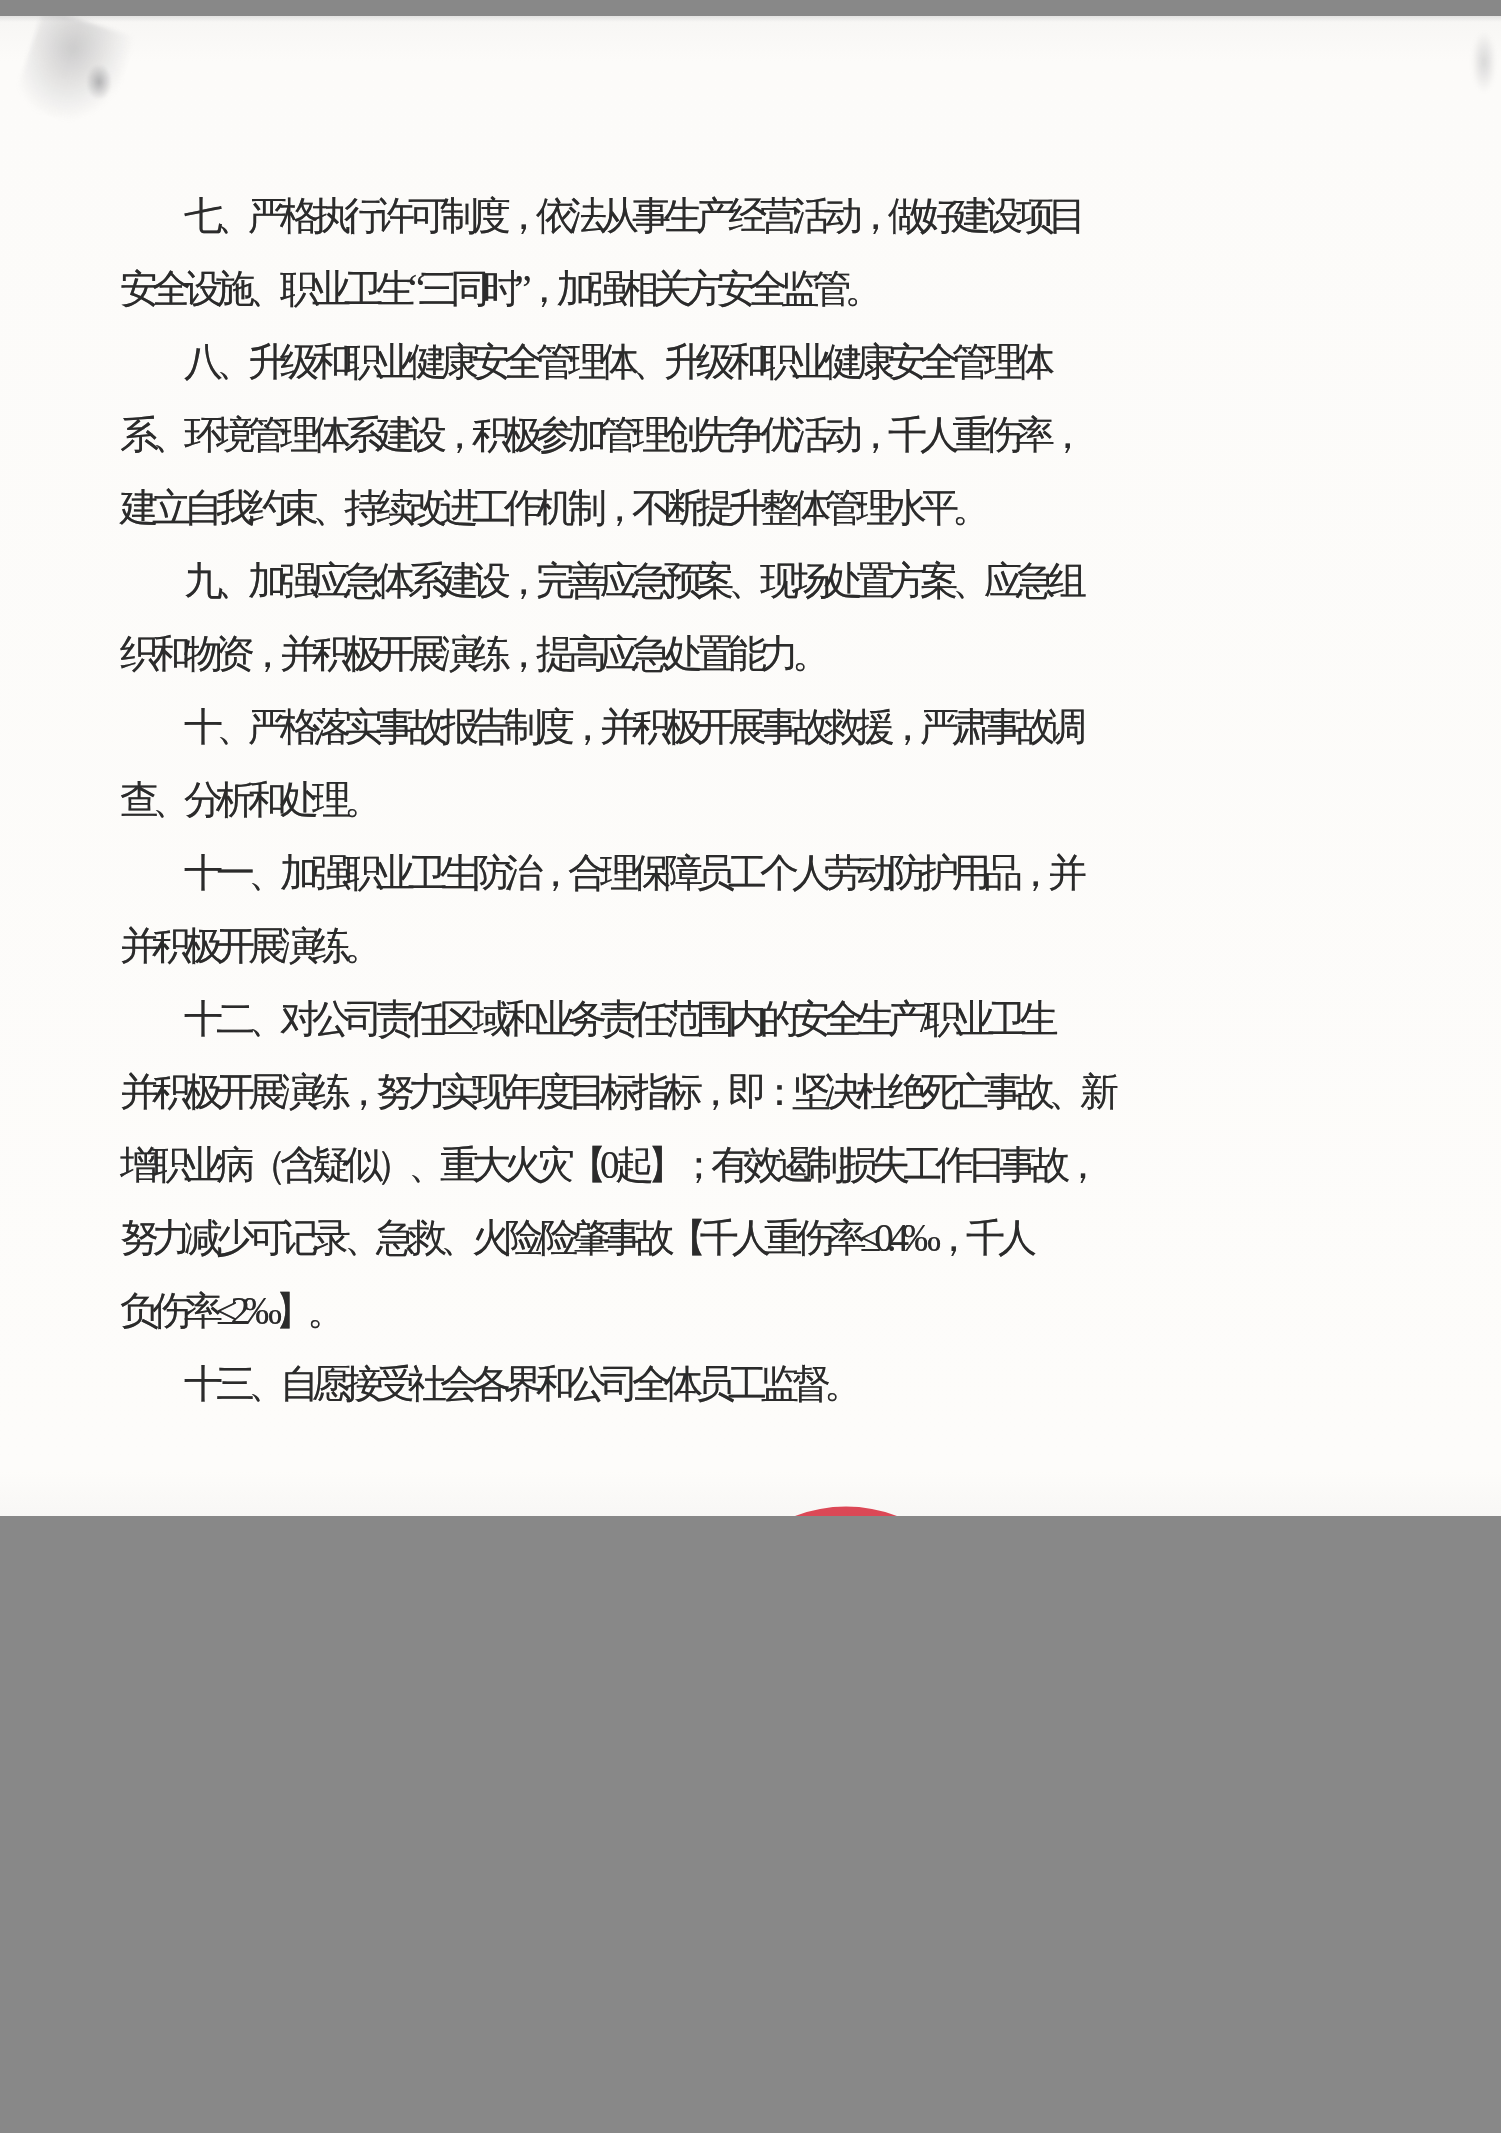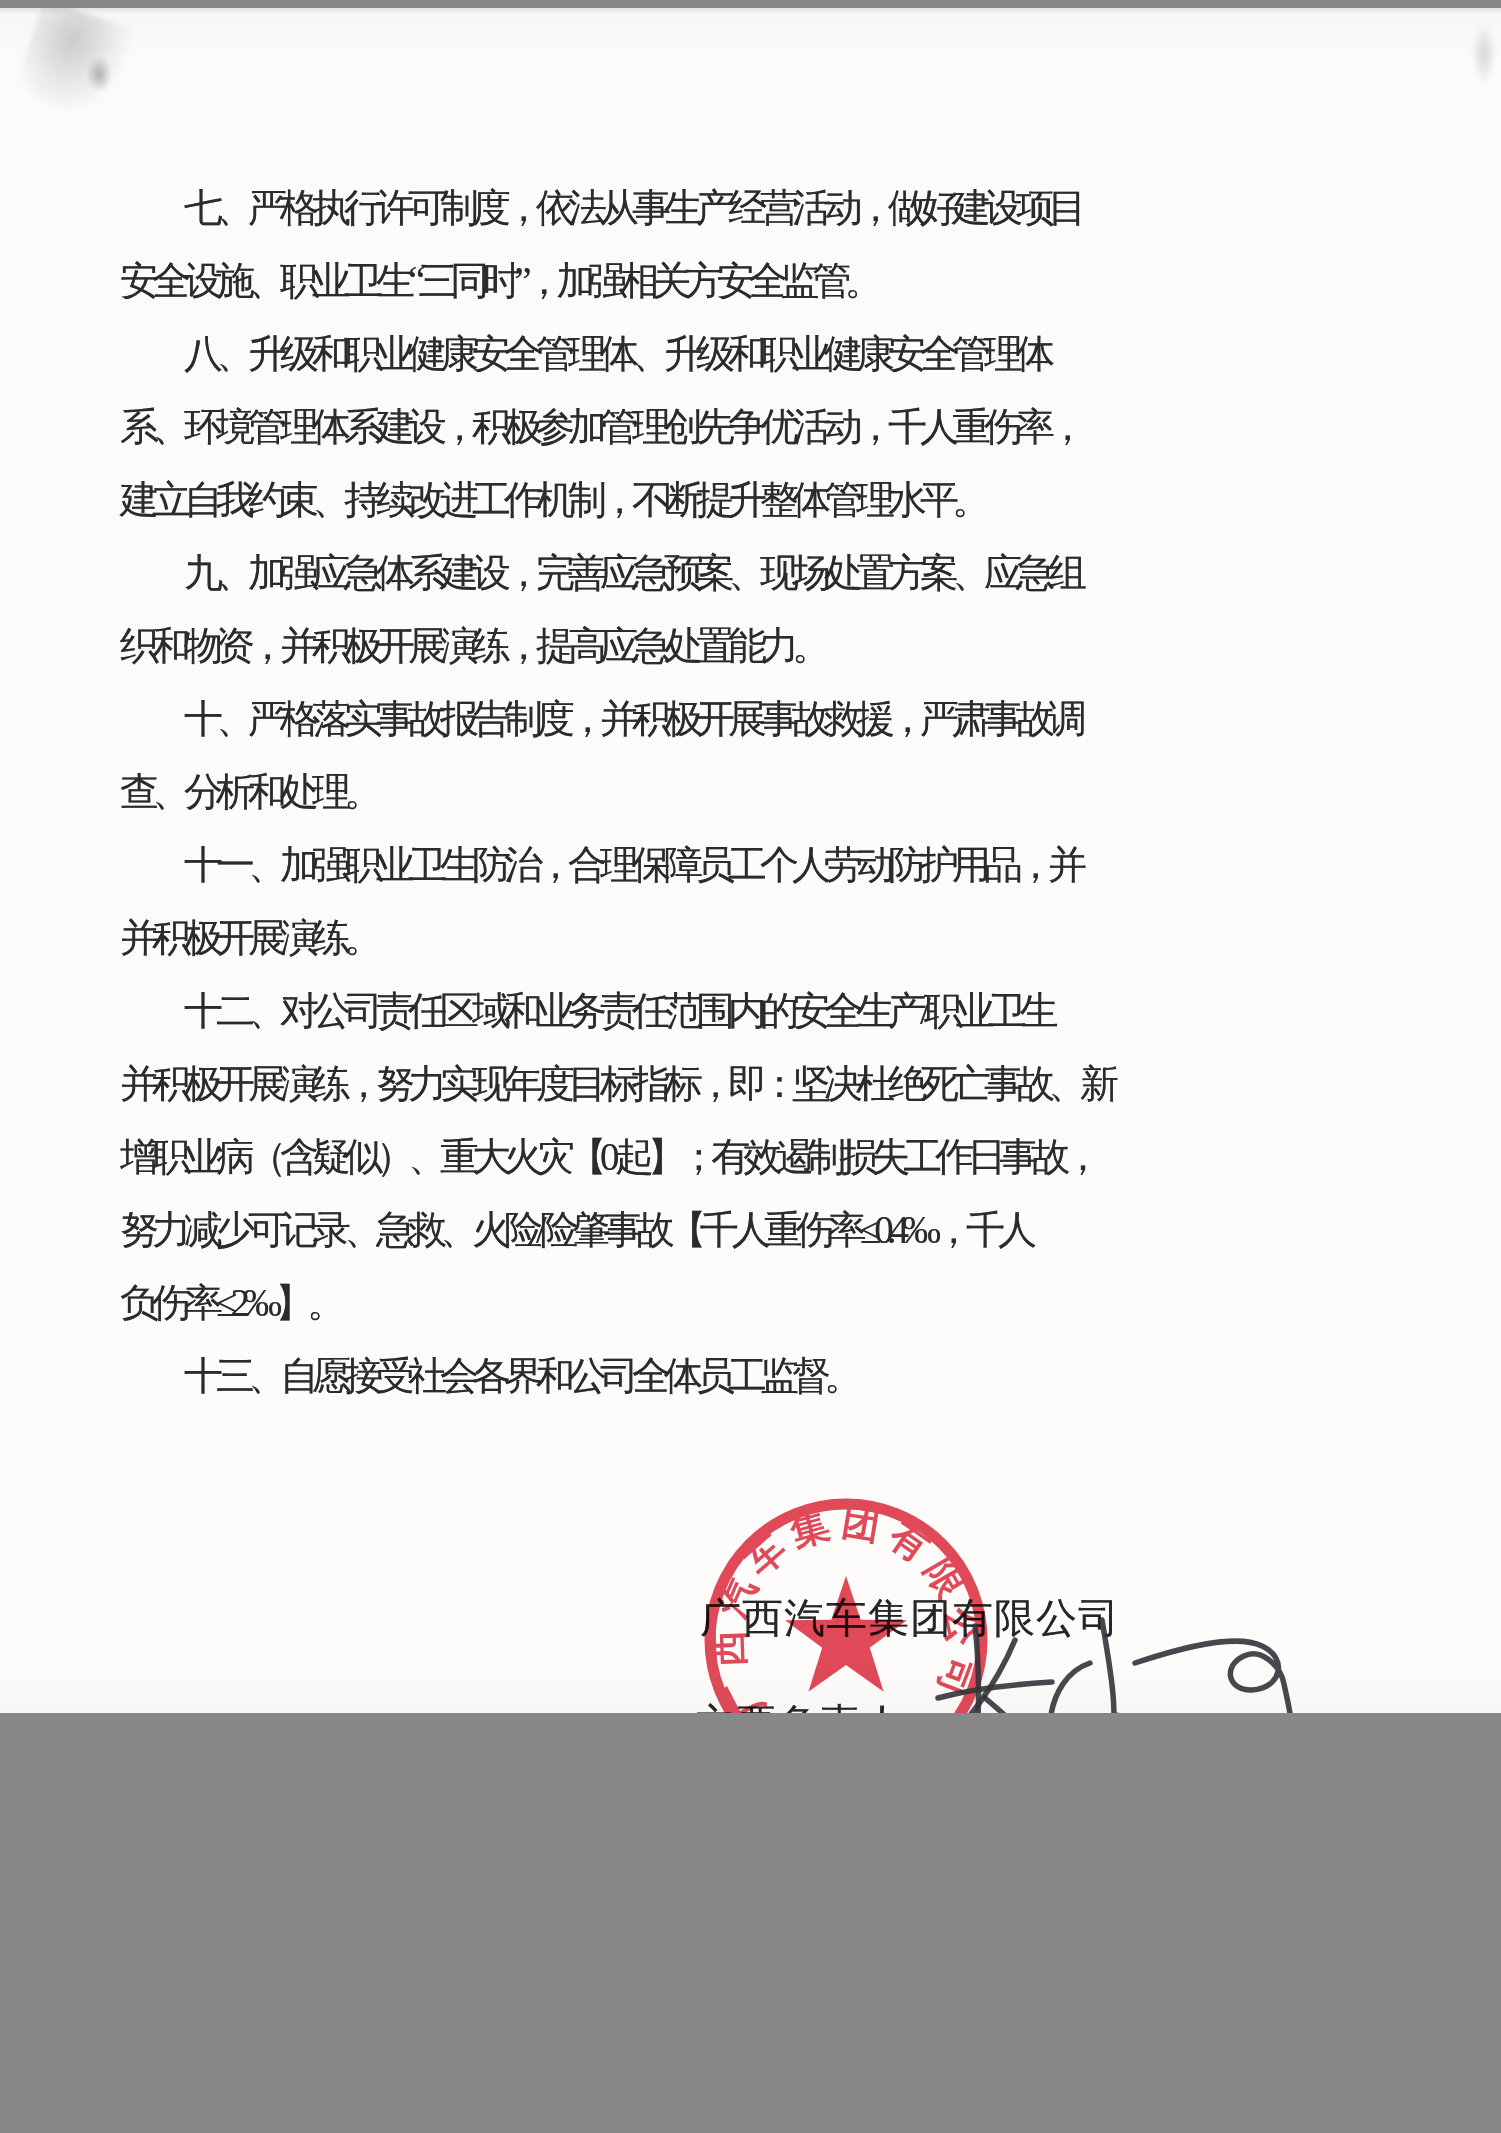--- a/index.html
+++ b/index.html
@@ -1,17 +1,17 @@
 <!DOCTYPE html>
 <html><head>
 <meta charset="utf-8">
 <style>
   html,body{margin:0;padding:0;background:#888;}
   .page{
-    position:relative;width:1501px;height:1705px;margin:8px auto;
+    position:relative;width:1501px;height:1500px;margin:16px auto;
     background:linear-gradient(180deg,#f7f6f4 0%,#fcfbf9 3%,#fdfcfa 97%,#f8f7f5 100%);
     overflow:hidden;
     font-family:"Liberation Serif",serif;
   }
   
   .doc{position:absolute;left:120px;top:163px;width:930px;}
   .doc p{
     margin:0;font-size:39px;line-height:73px;letter-spacing:-7px;
     color:#2b2b2b;white-space:nowrap;
     text-shadow:0 0 .6px rgba(40,40,40,.55);

